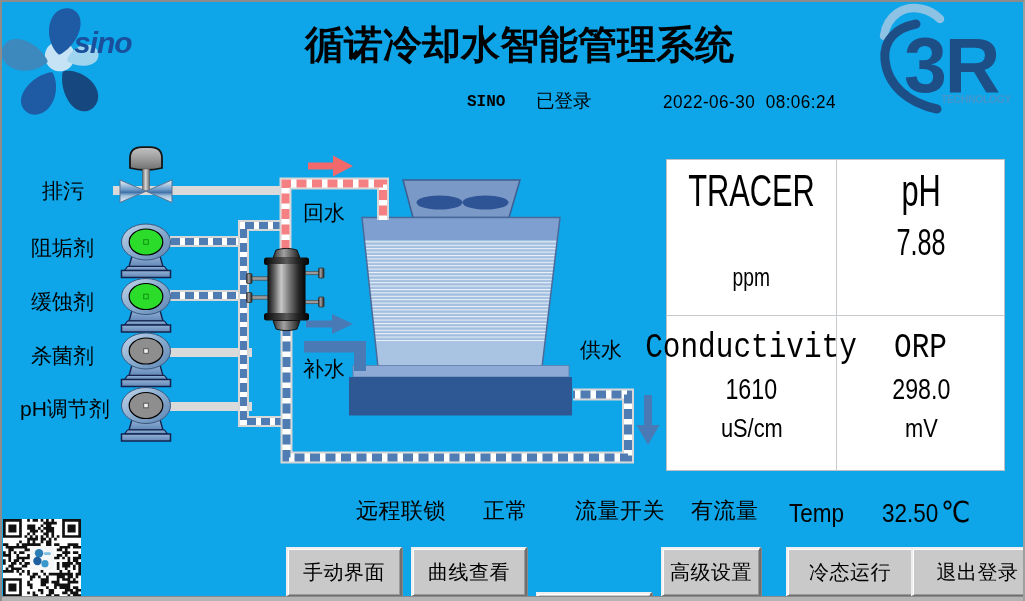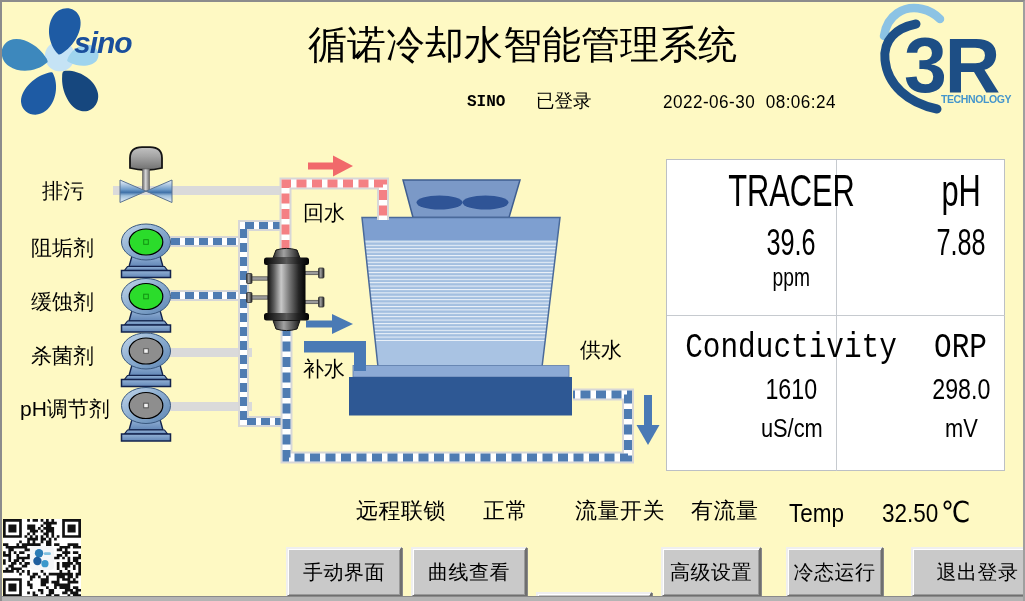--- a/index.html
+++ b/index.html
@@ -1,44 +1,44 @@
 <!DOCTYPE html>
 <html><head>
 <meta charset="utf-8">
 <style>
   * { margin:0; padding:0; box-sizing:border-box; }
   html,body { width:1025px; height:601px; }
   body { font-family:"Liberation Sans","DejaVu Sans",sans-serif; background:#fff; position:relative; overflow:hidden; }
-  #window { position:absolute; left:0; top:0; width:1025px; height:601px; background:#fef9c3; }
+  #window { position:absolute; left:0; top:0; width:1025px; height:601px; background:#0ea5e9; }
   #frame { position:absolute; left:0; top:0; width:1025px; height:601px;
            border:2px solid #8c8c8c; border-right-color:#9f9f9f; border-bottom:none;
            pointer-events:none; z-index:50; }
   .abs { position:absolute; }
   
-  #page-title { left:305px; top:25px; width:432px; text-align:right; font-size:39px; color:#000;
-                font-weight:400; white-space:nowrap; line-height:1; }
+  #page-title { left:305px; top:25px; width:432px; text-align:left; font-size:39px; color:#000;
+                font-weight:700; white-space:nowrap; line-height:1; }
   #login-user { left:467px; top:94px; font-family:"Liberation Mono","DejaVu Sans Mono",monospace;
                 font-weight:700; font-size:16px; line-height:1; }
   #login-status { left:536px; top:92px; font-size:18.5px; line-height:1; }
   #login-datetime { left:663px; top:93px; font-size:18px; line-height:1; letter-spacing:0.5px;
                     transform:scaleX(0.95); transform-origin:0 0; font-weight:500; white-space:pre; }
   
   .dlabel { font-size:21px; color:#000; white-space:nowrap; line-height:1; }
   
   #panel { left:666px; top:159px; width:339px; height:312px; border:1px solid #bcc0c5; display:grid;
            grid-template-columns:170px 168px; grid-template-rows:156px 155px; background:#fff; }
   .cell { position:relative; text-align:center; }
   .cell.c0 { border-right:1px solid #c6cacf; border-bottom:1px solid #c6cacf; }
   .cell.c1 { border-bottom:1px solid #c6cacf; }
   .cell.c2 { border-right:1px solid #c6cacf; }
   .sq70 { display:inline-block; transform:scaleX(0.70); transform-origin:50% 50%; white-space:nowrap; }
   .sq74 { display:inline-block; transform:scaleX(0.74); transform-origin:50% 50%; white-space:nowrap; }
   .sq80 { display:inline-block; transform:scaleX(0.80); transform-origin:50% 50%; white-space:nowrap; }
   .sq84 { display:inline-block; transform:scaleX(0.84); transform-origin:50% 50%; white-space:nowrap; }
-  .cell > div { position:absolute; width:100%; display:flex; justify-content:center; color:#000; line-height:1;margin-left:40px; }
+  .cell > div { position:absolute; width:100%; display:flex; justify-content:center; color:#000; line-height:1; }
   .row1 .lbl { top:9px;    font-size:44px; }
   .row1 .val { top:64.5px; font-size:36px; }
   .row1 .unit{ top:104px;  font-size:26px; }
   .row2 .lbl { top:15px;   font-size:35px;font-family:Liberation Mono, monospace; }
   .row2 .val { top:59px;   font-size:29px; }
   .row2 .unit{ top:99px;   font-size:26px; }
   
   .status-item { top:500px; font-size:22px; color:#000; white-space:nowrap; line-height:1; letter-spacing:0.5px; }
   .status-lat { top:501px; font-size:25px; letter-spacing:0; transform:scaleX(0.9); transform-origin:0 0; }
   
@@ -286,23 +286,20 @@
   <div class="abs dlabel" style="left:20px;top:397.5px;">pH调节剂</div>
   <div class="abs dlabel" style="left:303px;top:202px;">回水</div>
   <div class="abs dlabel" style="left:303px;top:358px;">补水</div>
   <div class="abs dlabel" style="left:580px;top:339px;">供水</div>
 
   <div class="abs" id="panel">
     <div class="cell c0 row1">
       <div class="lbl">
           <span class="sq70">TRACER</span>
         </div>
-      <div class="val">
-          <span class="sq70">39.6</span>
-        </div>
       <div class="unit">
           <span class="sq74">ppm</span>
         </div>
     </div>
     <div class="cell c1 row1">
       <div class="lbl">
           <span class="sq70">pH</span>
         </div>
       <div class="val">
           <span class="sq70">7.88</span>
@@ -340,18 +337,18 @@
   <span class="abs status-item" style="left:575px;">流量开关</span>
   <span class="abs status-item" style="left:691px;">有流量</span>
   <span class="abs status-item status-lat" style="left:789px;">Temp</span>
   <span class="abs status-item status-lat" style="left:882px;">32.50</span>
   <span class="abs status-item status-lat" style="left:941px;top:498px;font-size:29px;">℃</span>
 
   <div class="hmi-btn" style="left:286px;width:116px;">手动界面</div>
   <div class="hmi-btn" style="left:411px;width:116px;">曲线查看</div>
   <div class="hmi-btn" style="left:536px;width:116px;margin-top:45px;">报警查看</div>
   <div class="hmi-btn" style="left:661px;width:100px;">高级设置</div>
-  <div class="hmi-btn" style="left:786px;width:97px;">冷态运行</div>
+  <div class="hmi-btn" style="left:786px;width:128px;">冷态运行</div>
   <div class="hmi-btn" style="left:911px;width:133px;">退出登录</div>
 
   <div class="abs" id="bottom-strip"></div>
   <div id="frame"></div>
 </div>
 
 </body></html>

